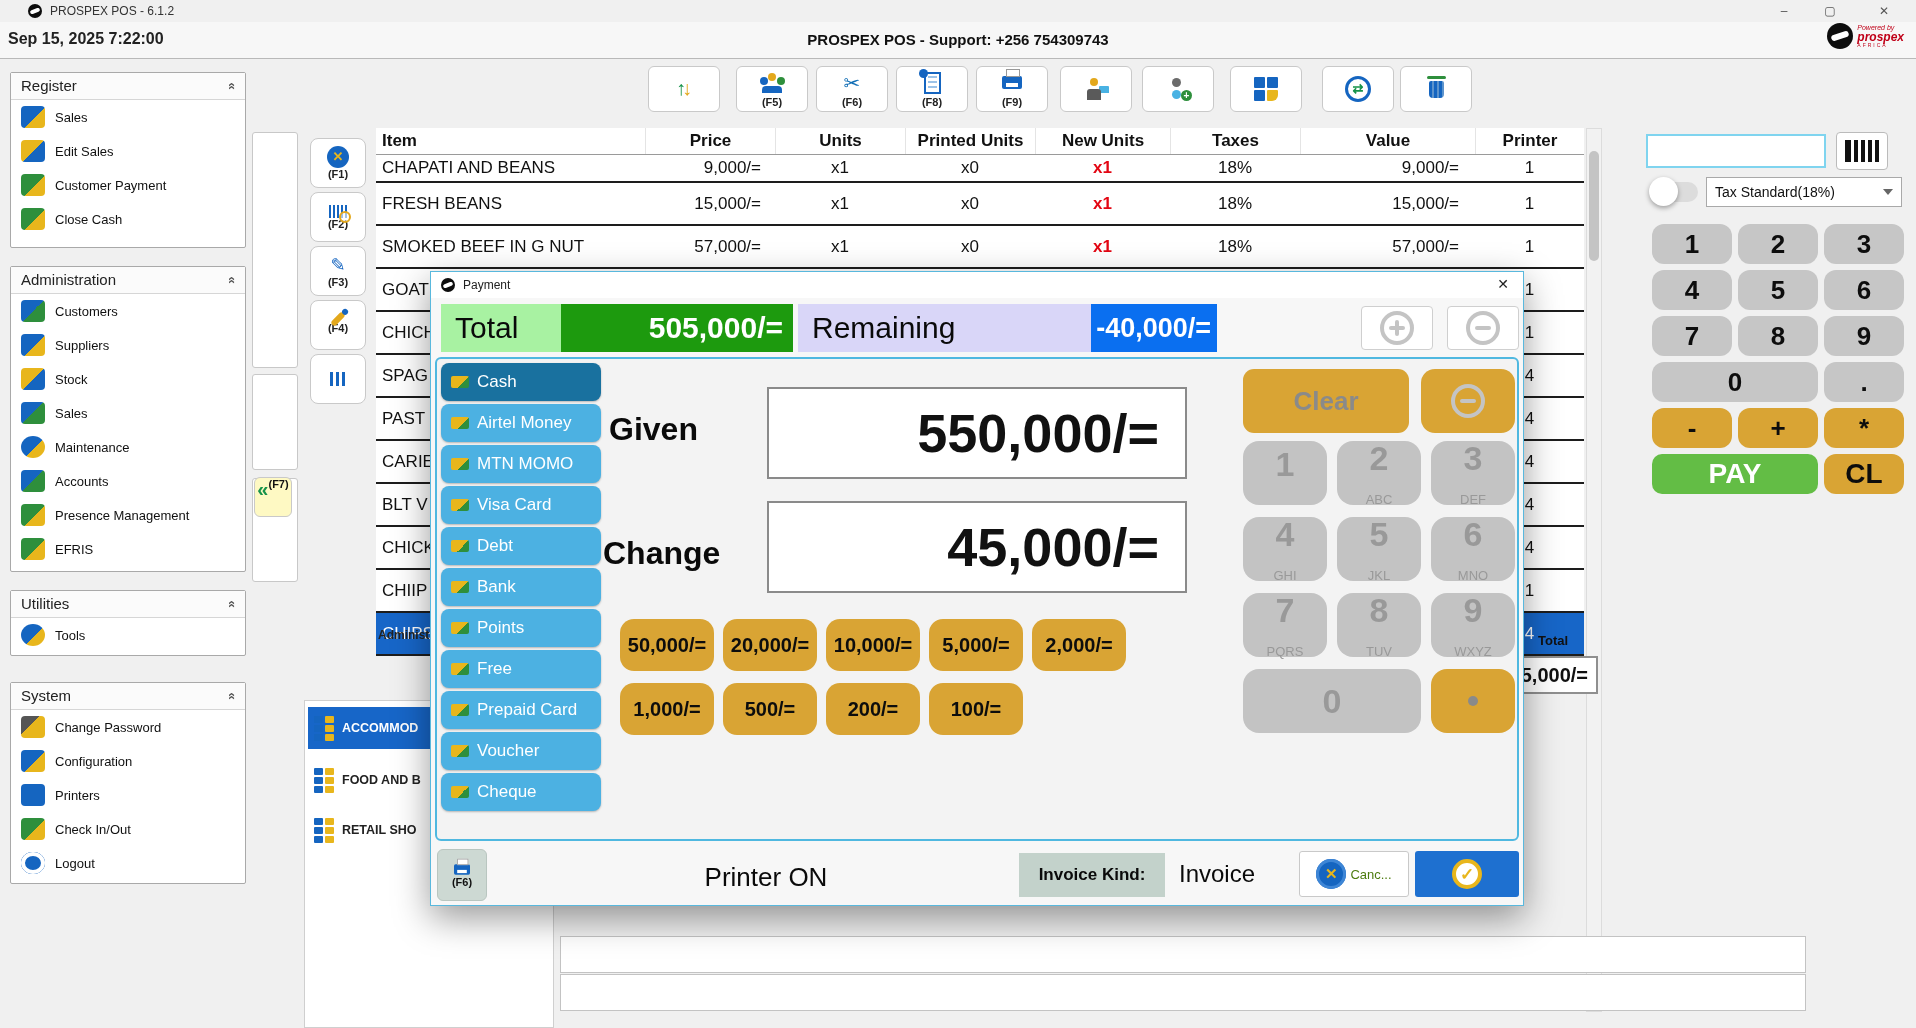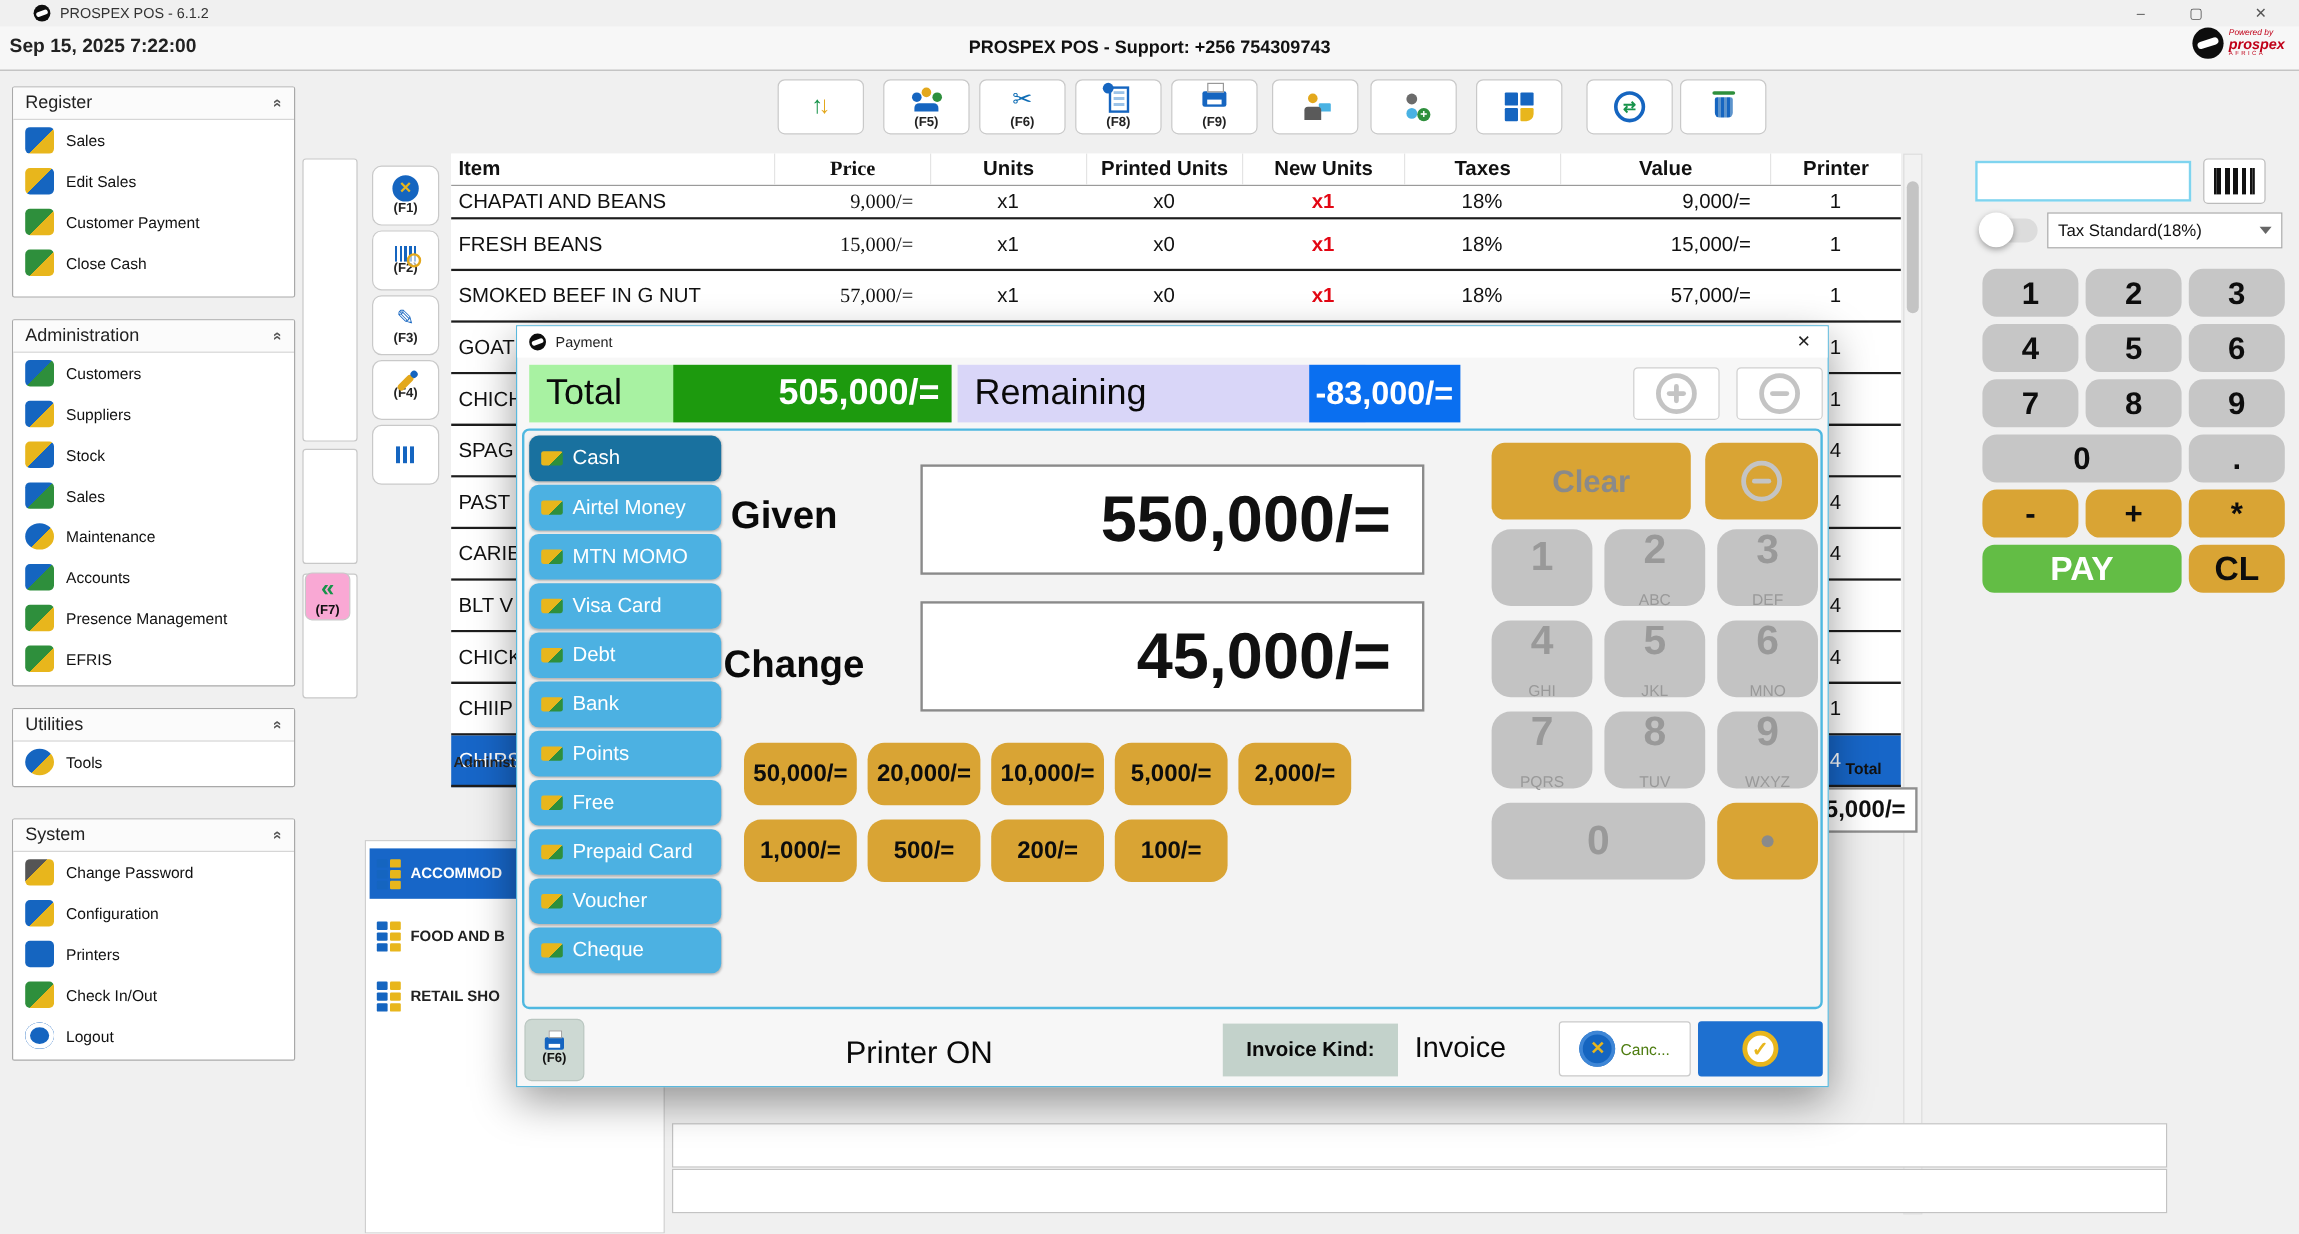--- a/index.html
+++ b/index.html
@@ -79,33 +79,33 @@
   .fbtn .lbl{font-size:11px;font-weight:bold;color:#222;}
   .fx1{width:22px;height:22px;border-radius:50%;background:#1565c0;color:#e8b61c;font-weight:bold;text-align:center;line-height:22px;font-size:13px;}
   .fx1::before{content:"✕";}
   .fx2{width:18px;height:13px;background:repeating-linear-gradient(90deg,#1565c0 0 2px,transparent 2px 4px);position:relative;}
   .fx2::after{content:"";position:absolute;right:-4px;bottom:-5px;width:8px;height:8px;border:2px solid #e3a81c;border-radius:50%;background:rgba(255,255,255,.6);}
   .fx3::before{content:"✎";font-size:18px;color:#1565c0;}
   .fx4{width:16px;height:6px;background:#e3a81c;border-radius:3px;transform:rotate(-45deg);position:relative;}
   .fx4::after{content:"";position:absolute;right:-5px;top:0;width:6px;height:6px;background:#1565c0;border-radius:50%;}
   .fx5{width:16px;height:14px;background:repeating-linear-gradient(90deg,#1565c0 0 3px,transparent 3px 6px);}
   .fx7::before{content:"«";font-size:20px;font-weight:bold;color:#17934a;}
-  #f7btn{position:absolute;left:254px;top:477px;width:38px;height:40px;background:#f9a8d4;border:1px solid #c9c9c9;border-radius:6px;
-    display:flex;flex-direction:column;align-items:center;justify-content:center;box-sizing:border-box;}
+  #f7btn{position:absolute;left:254px;top:477px;width:38px;height:40px;background:#fef9c3;border:1px solid #c9c9c9;border-radius:6px;
+    display:flex;flex-direction:row;justify-content:center;box-sizing:border-box;}
   
   #table{left:376px;top:128px;width:1208px;height:503px;background:#fff;}
   .thead{display:flex;height:26px;border-bottom:1px solid #9a9a9a;background:#fff;}
   .th{box-sizing:border-box;font-size:17px;font-weight:bold;text-align:center;line-height:26px;border-left:1px solid #e4e4e4;}
   .th:first-child{border-left:none;}
   .tr{display:flex;height:41px;border-bottom:2px solid #1d1d1d;background:#fff;align-items:center;}
   .tr.first{height:26px;}
   .tr.sel{background:#1766c8;color:#fff;}
   .td{box-sizing:border-box;font-size:17px;white-space:nowrap;overflow:hidden;}
   .c-item{width:269px;padding-left:6px;text-align:left;}
-  .c-price{width:130px;text-align:right;padding-right:14px;font-family:Liberation Serif, serif;}
+  .c-price{width:130px;text-align:right;padding-right:14px;}
   .c-units{width:130px;text-align:center;}
   .c-printed{width:130px;text-align:center;}
   .c-new{width:135px;text-align:center;color:#e30613;font-weight:bold;}
   .tr.sel .c-new{color:#fff;}
   .c-tax{width:130px;text-align:center;}
   .c-value{width:175px;text-align:right;padding-right:16px;}
   .c-printer{width:109px;text-align:center;}
   
   #vscroll{left:1586px;top:128px;width:16px;height:884px;background:#f2f2f2;border:1px solid #dcdcdc;box-sizing:border-box;}
   #vthumb{position:absolute;left:2px;top:22px;width:10px;height:110px;background:#c4c4c4;border-radius:5px;}
@@ -621,21 +621,21 @@
   <div class="abs" id="dialog">
     <div id="dlgtitle">
       <span class="dlogo"></span>
       <span id="dlgtitletext">Payment</span>
     </div>
     <span id="dlgclose">✕</span>
 
     <div class="seg" id="segTotalL">Total</div>
     <div class="seg" id="segTotalV">505,000/=</div>
     <div class="seg" id="segRemL">Remaining</div>
-    <div class="seg" id="segRemV">-83,000/=</div>
+    <div class="seg" id="segRemV">-40,000/=</div>
     <div class="pmbox" style="left:930px;">
         <span class="mcirc plus"></span>
       </div>
     <div class="pmbox" style="left:1016px;">
         <span class="mcirc"></span>
       </div>
 
     <div id="dcontent">
 
       <div class="meth sel" style="top:4px;">

